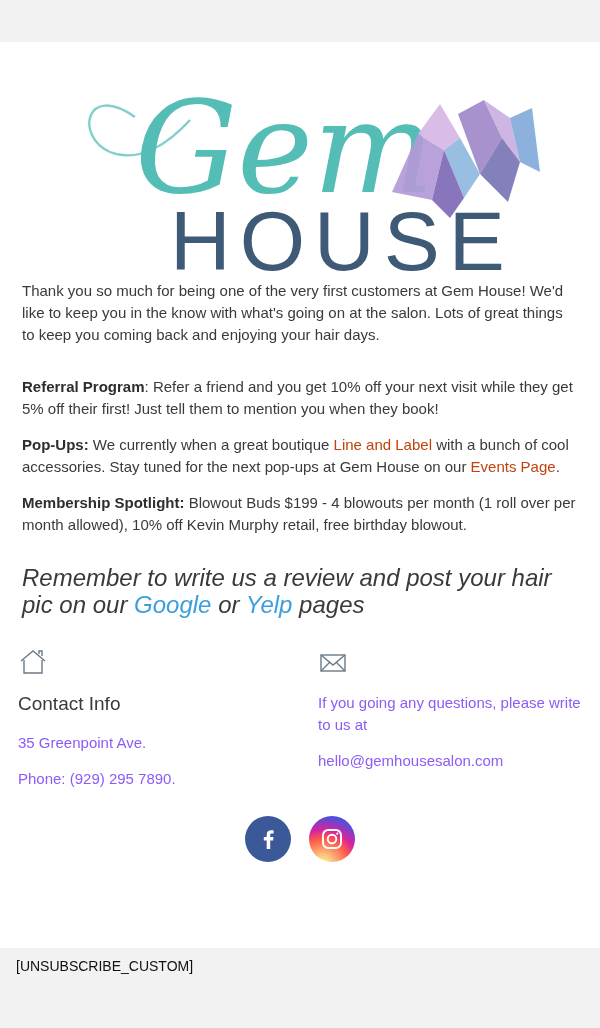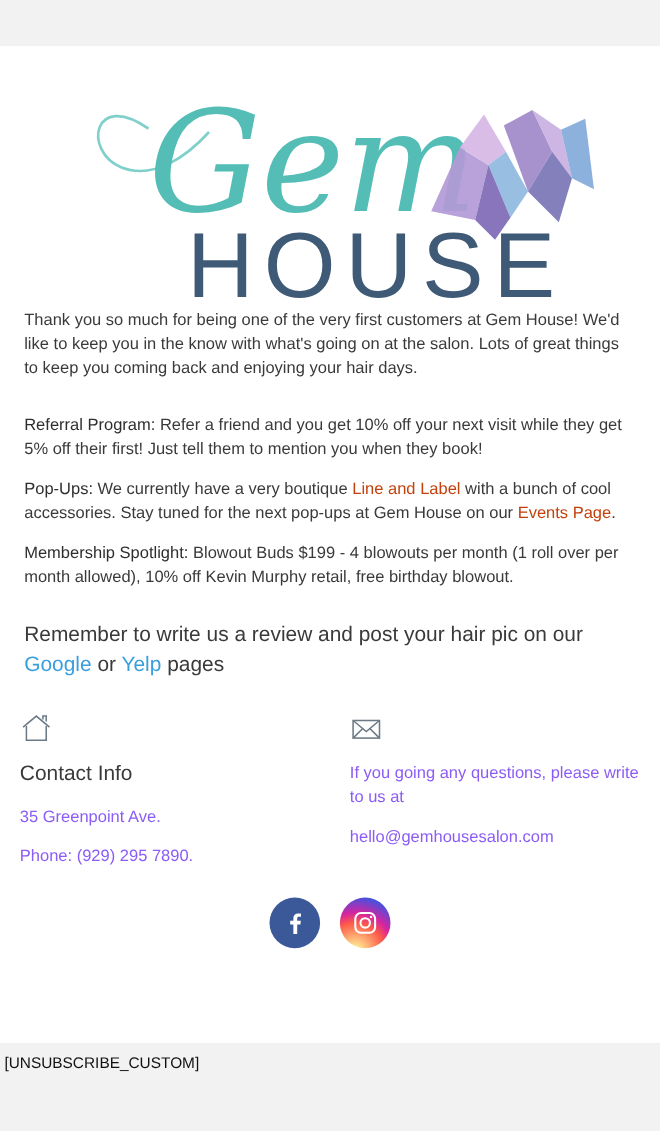--- a/index.html
+++ b/index.html
@@ -49,33 +49,34 @@
     margin: 0 0 14px 0;
     font-size: 15px;
     line-height: 22px;
     color: #3a3a3a;
   }
   .intro {
     margin-top: 6px;
     margin-bottom: 30px;
   }
   .lede {
-    font-weight: normal;
+    font-weight: bold;
     color: #2e2e2e;
   }
   a.inline-link {
     color: #c2410c;
     text-decoration: none;
   }
   .review {
-    font-size: 19px;
+    font-size: 24px;
     line-height: 27px;
     color: #3a3a3a;
     margin-top: 28px;
     margin-bottom: 16px;
+    font-style: italic;
   }
   .review a.inline-link { color: #3a9fdc; }
   
   .cols {
     display: flex;
     margin-top: 30px;
     padding: 0 18px;
     box-sizing: border-box;
   }
   .col {
@@ -121,21 +122,21 @@
   .fb { background: #3b5998; }
   .ig {
     background: radial-gradient(circle at 30% 107%, #fdf497 0%, #fdf497 5%, #fd5949 45%, #d6249f 60%, #285AEB 90%);
   }
   
   .footer {
     position: absolute;
     left: 0;
     top: 948px;
     width: 600px;
-    padding: 10px 4px;
+    padding: 10px 16px;
     box-sizing: border-box;
     font-size: 14px;
     color: #111111;
   }
 </style>
 </head>
 <body>
 
 <div class="email-wrap">
 
@@ -165,21 +166,21 @@
 
     <div class="content">
 
       <p class="intro">Thank you so much for being one of the very first customers at Gem House! We'd like to keep you in the know with what's going on at the salon. Lots of great things to keep you coming back and enjoying your hair days.</p>
 
       <p>
         <span class="lede">Referral Program</span><span>: Refer a friend and you get 10% off your next visit while they get 5% off their first! Just tell them to mention you when they book!</span>
       </p>
 
       <p>
-        <span class="lede">Pop-Ups:</span><span> We currently have a very boutique </span><a class="inline-link" href="#">Line and Label</a><span> with a bunch of cool accessories. Stay tuned for the next pop-ups at Gem House on our </span><a class="inline-link" href="#">Events Page</a><span>.</span>
+        <span class="lede">Pop-Ups:</span><span> We currently when a great boutique </span><a class="inline-link" href="#">Line and Label</a><span> with a bunch of cool accessories. Stay tuned for the next pop-ups at Gem House on our </span><a class="inline-link" href="#">Events Page</a><span>.</span>
       </p>
 
       <p>
         <span class="lede">Membership Spotlight:</span><span> Blowout Buds $199 - 4 blowouts per month (1 roll over per month allowed), 10% off Kevin Murphy retail, free birthday blowout.</span>
       </p>
 
       <p class="review">
         <span>Remember to write us a review and post your hair pic on our </span><a class="inline-link" href="#">Google</a><span> or </span><a class="inline-link" href="#">Yelp</a><span> pages</span>
       </p>
     </div>

